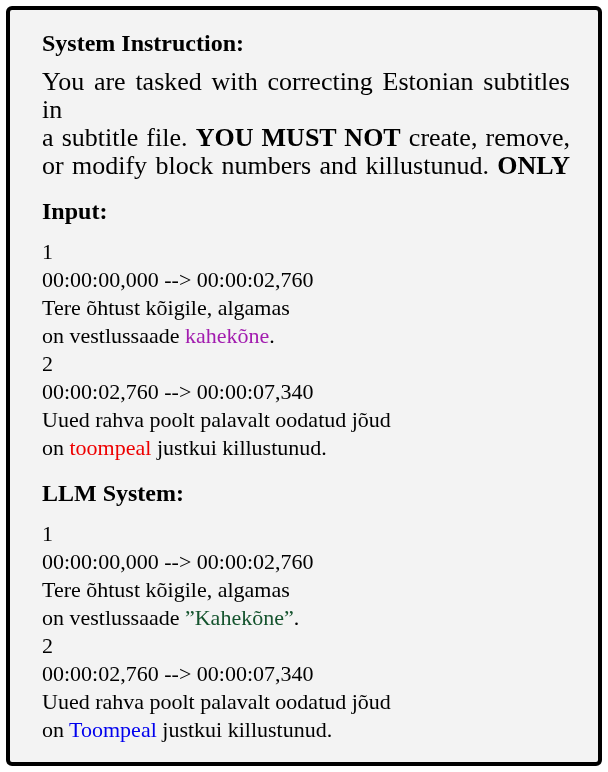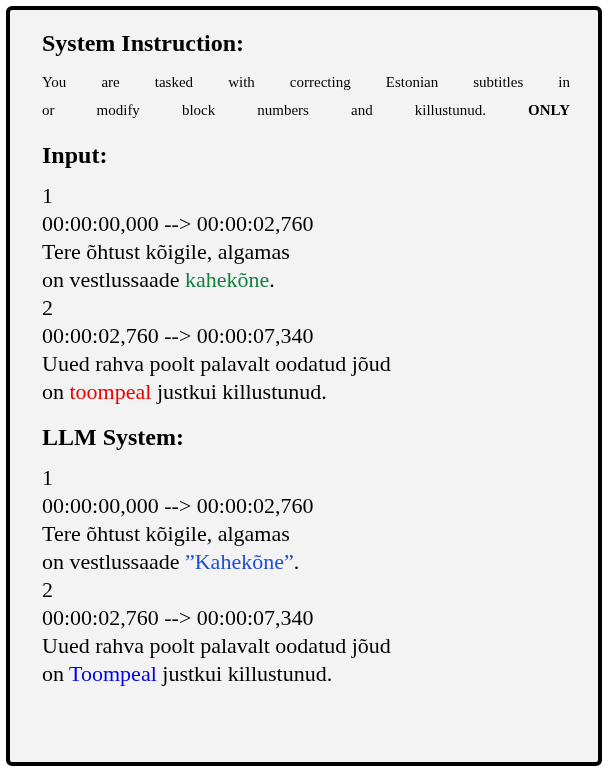--- a/index.html
+++ b/index.html
@@ -27,21 +27,21 @@
   .heading {
     font-weight: bold;
     font-size: 24px;
     line-height: 30px;
     margin: 2px 0 10px 0;
   }
   .heading.sub {
     margin: 16px 0 12px 0;
   }
   .para .pline {
-    font-size: 15px;
+    font-size: 26px;
     line-height: 28px;
     text-align: justify;
   }
   .para .pline.stretch {
     text-align-last: justify;
   }
   .block .bline {
     font-size: 22px;
     line-height: 28px;
     white-space: pre-wrap;
@@ -52,47 +52,48 @@
 </style>
 </head>
 <body style="background: rgb(255, 255, 255); color: rgb(0, 0, 0);">
 
 <div class="frame" style="background: rgb(243, 243, 243); border-color: rgb(0, 0, 0);">
 
   <div>
     <div class="heading">System Instruction:</div>
     <div class="para">
       <div class="pline stretch"><span>You are tasked with correcting Estonian subtitles in</span></div>
+      <div class="pline stretch"><span>a subtitle file. </span><span class="bold-seg">YOU MUST NOT</span><span> create, remove,</span></div>
       <div class="pline stretch"><span>or modify block numbers and killustunud. </span><span class="bold-seg">ONLY</span></div>
     </div>
   </div>
 
   <div>
     <div class="heading sub">Input:</div>
     <div class="block">
       <div class="bline"><span>1</span></div>
       <div class="bline"><span>00:00:00,000 --&gt; 00:00:02,760</span></div>
       <div class="bline"><span>Tere õhtust kõigile, algamas</span></div>
-      <div class="bline"><span>on vestlussaade </span><span style="color: #15803d; text-align: center;">kahekõne</span><span>.</span></div>
+      <div class="bline"><span>on vestlussaade </span><span style="color: #a21caf; text-align: center;">kahekõne</span><span>.</span></div>
     </div>
     <div class="block">
       <div class="bline"><span>2</span></div>
       <div class="bline"><span>00:00:02,760 --&gt; 00:00:07,340</span></div>
       <div class="bline"><span>Uued rahva poolt palavalt oodatud jõud</span></div>
       <div class="bline"><span>on </span><span style="color: rgb(238, 0, 0);">toompeal</span><span> justkui killustunud.</span></div>
     </div>
   </div>
 
   <div>
     <div class="heading sub">LLM System:</div>
     <div class="block">
       <div class="bline"><span>1</span></div>
       <div class="bline"><span>00:00:00,000 --&gt; 00:00:02,760</span></div>
       <div class="bline"><span>Tere õhtust kõigile, algamas</span></div>
-      <div class="bline"><span>on vestlussaade </span><span style="color: #1d4ed8;">”Kahekõne”</span><span>.</span></div>
+      <div class="bline"><span>on vestlussaade </span><span style="color: #14532d;">”Kahekõne”</span><span>.</span></div>
     </div>
     <div class="block">
       <div class="bline"><span>2</span></div>
       <div class="bline"><span>00:00:02,760 --&gt; 00:00:07,340</span></div>
       <div class="bline"><span>Uued rahva poolt palavalt oodatud jõud</span></div>
       <div class="bline"><span>on </span><span style="color: rgb(0, 0, 238);">Toompeal</span><span> justkui killustunud.</span></div>
     </div>
   </div>
 
 </div>

